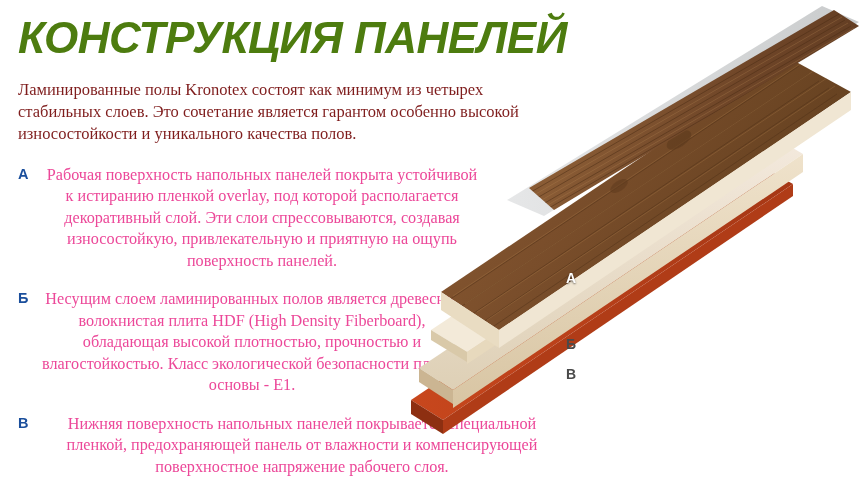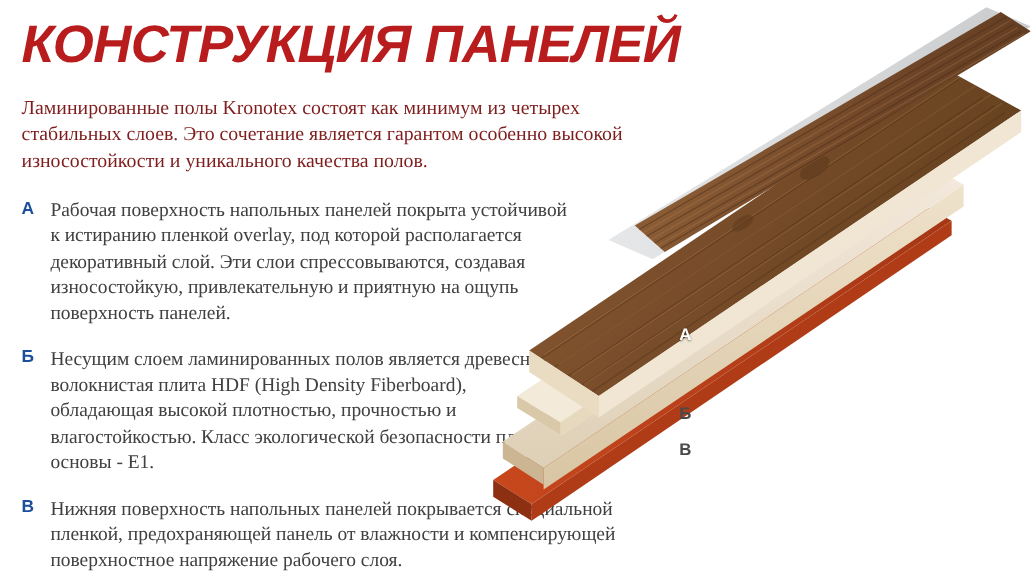--- a/index.html
+++ b/index.html
@@ -29,21 +29,21 @@
     width: 560px;
   }
 
   .title {
     font-family: "Liberation Sans", sans-serif;
     font-weight: bold;
     font-style: italic;
     font-size: 44px;
     line-height: 48px;
     letter-spacing: -0.5px;
-    color: #b91c1c;
+    color: #4d7c0f;
     margin: 0 0 16px 0;
     white-space: nowrap;
   }
 
   .intro {
     font-size: 16.5px;
     line-height: 22px;
     color: #7f1d1d;
     width: 545px;
     margin-bottom: 20px;
@@ -62,23 +62,24 @@
     left: 0;
     top: 1px;
     font-family: "Liberation Sans", sans-serif;
     font-weight: bold;
     font-size: 14.5px;
     color: #1b4f9c;
   }
   .item-text {
     font-size: 16.2px;
     line-height: 21.5px;
-    color: #404040;
+    color: #ec4899;
     display: block;
     width: 500px;
+    text-align: center;
   }
   .item.item-a .item-text { width: 440px; }
   .item.item-b .item-text { width: 420px; }
   .item.item-c .item-text { width: 520px; }
 
   
   .illustration {
     position: absolute;
     right: 0;
     top: 0;

